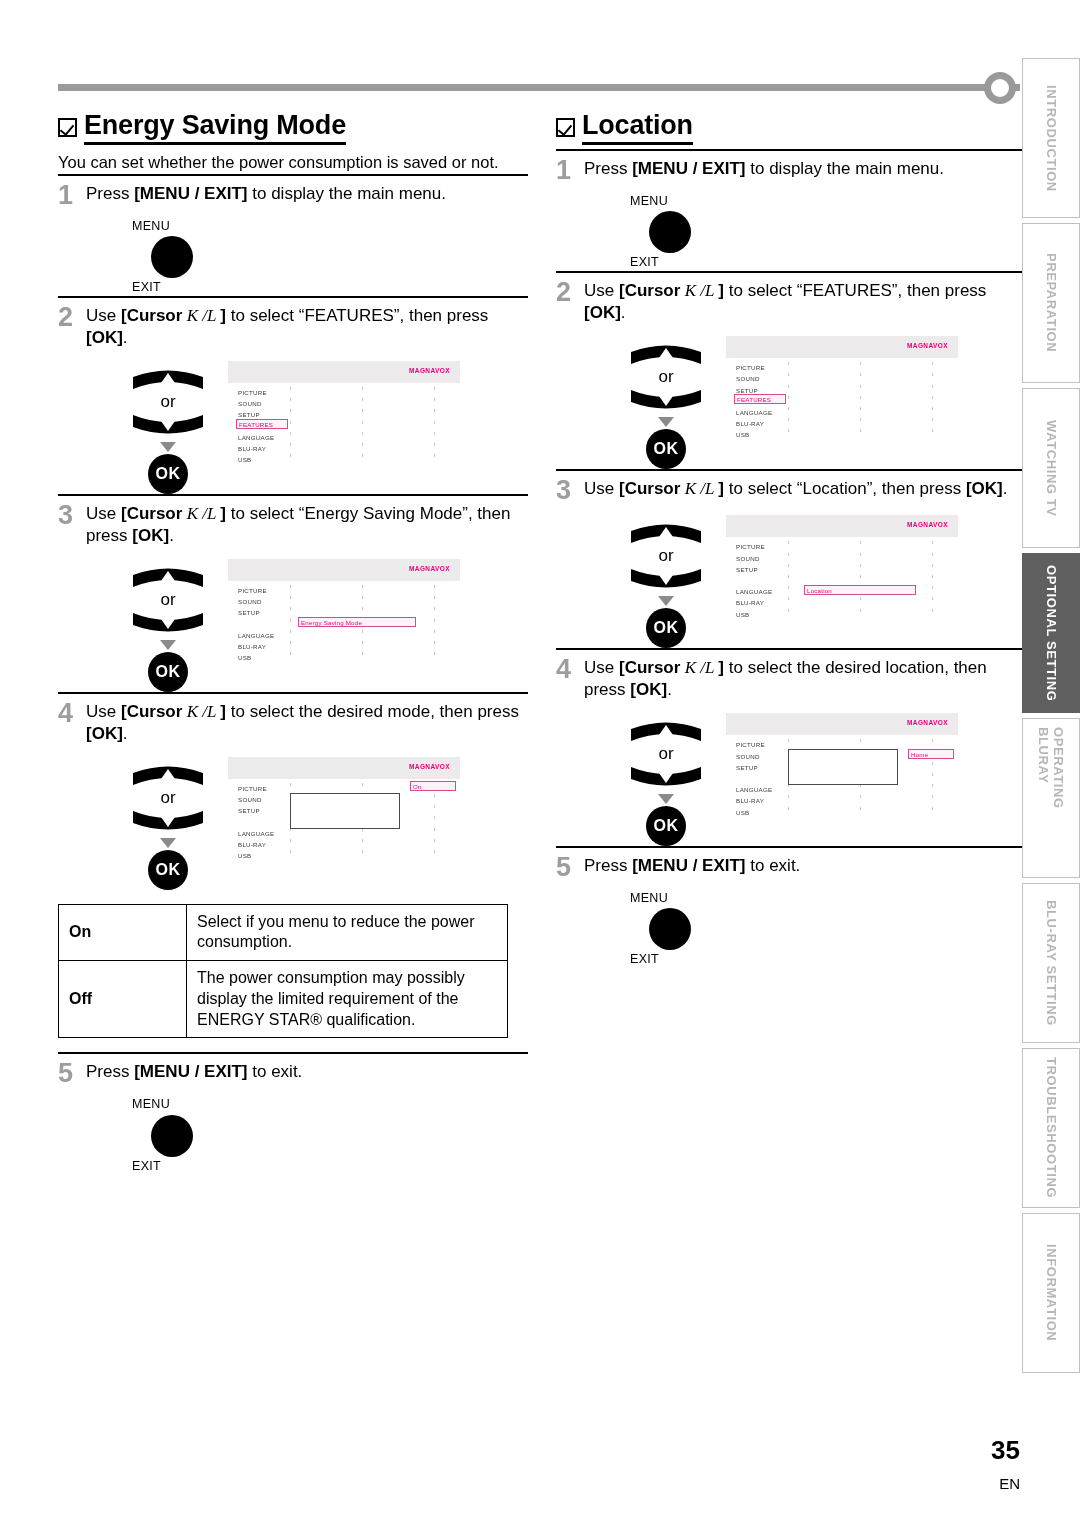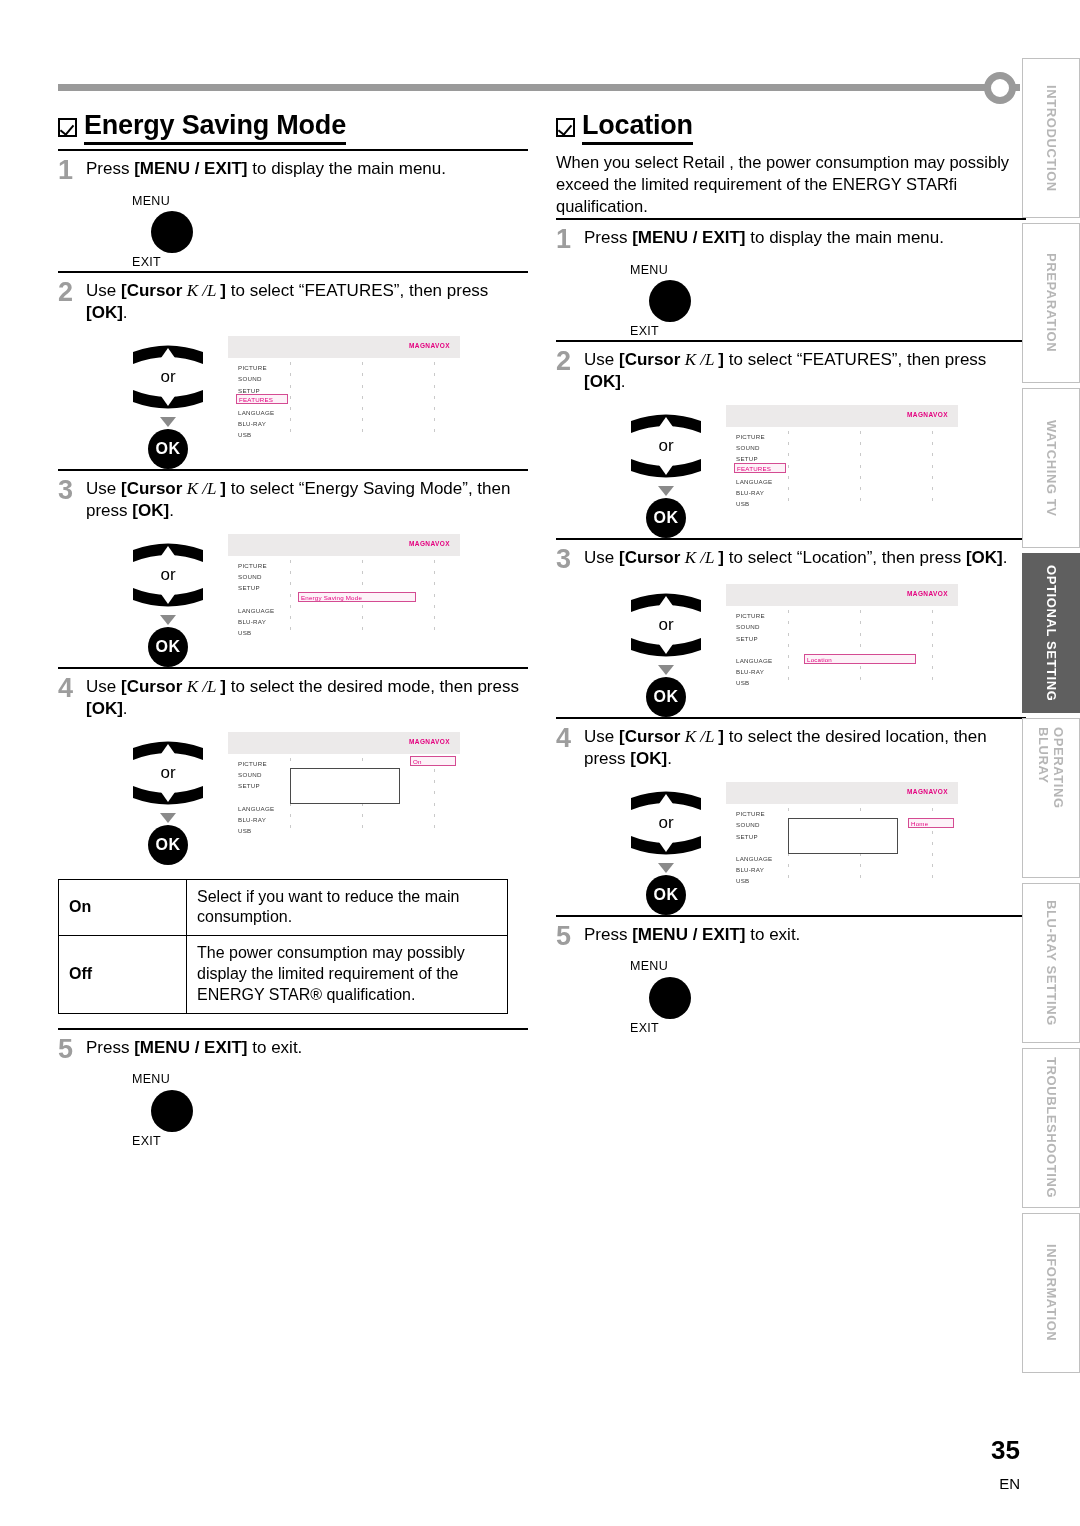--- a/index.html
+++ b/index.html
@@ -181,20 +181,21 @@
 <div class="page">
 
   <div class="top-rule"></div>
   <div class="top-ring"></div>
 
   <div class="col col-left" id="col-left">
       <div class="sec-head">
       <span class="chk"></span>
       <span class="sec-title">Energy Saving Mode</span>
     </div>
+      <div class="sec-desc">You can set whether the power consumption is saved or not.</div>
       <div class="step">
         <div class="step-rule"></div>
         <div class="step-row">
           <div class="step-num">1</div>
           <div class="step-text">Press <b>[MENU / EXIT]</b> to display the main menu.</div>
         </div>
         <div class="menu-btn-wrap">
     <div class="menu-lbl">MENU</div>
     <div class="menu-dot"></div>
     <div class="menu-lbl">EXIT</div>
@@ -395,21 +396,21 @@
       <div class="plain-box" style="left:62px;top:36px;width:110px;height:36px"></div>
       <div class="hl" style="left:182px;top:24.5px;width:46px">On</div>
     </div>
           </div>
         </div>
       </div>
       <table class="opt-table">
         <tbody>
           <tr>
            <td class="k">On</td>
-           <td>Select if you want to reduce the main consumption.</td>
+           <td>Select if you menu to reduce the power consumption.</td>
          </tr>
           <tr>
            <td class="k">Off</td>
            <td>The power consumption may possibly display the limited requirement of the ENERGY STAR® qualification.</td>
          </tr>
         </tbody>
       </table>
                <div style="height:14px"></div>
       <div class="step">
         <div class="step-rule"></div>
@@ -423,21 +424,20 @@
     <div class="menu-lbl">EXIT</div>
   </div>
       </div>
     </div>
 
   <div class="col col-right" id="col-right">
       <div class="sec-head">
       <span class="chk"></span>
       <span class="sec-title">Location</span>
     </div>
-      <div class="sec-desc two-line">When you select  Retail , the power consumption may possibly exceed the limited requirement of the ENERGY STARfi qualification.</div>
       <div class="step">
         <div class="step-rule"></div>
         <div class="step-row">
           <div class="step-num">1</div>
           <div class="step-text">Press <b>[MENU / EXIT]</b> to display the main menu.</div>
         </div>
         <div class="menu-btn-wrap">
     <div class="menu-lbl">MENU</div>
     <div class="menu-dot"></div>
     <div class="menu-lbl">EXIT</div>

